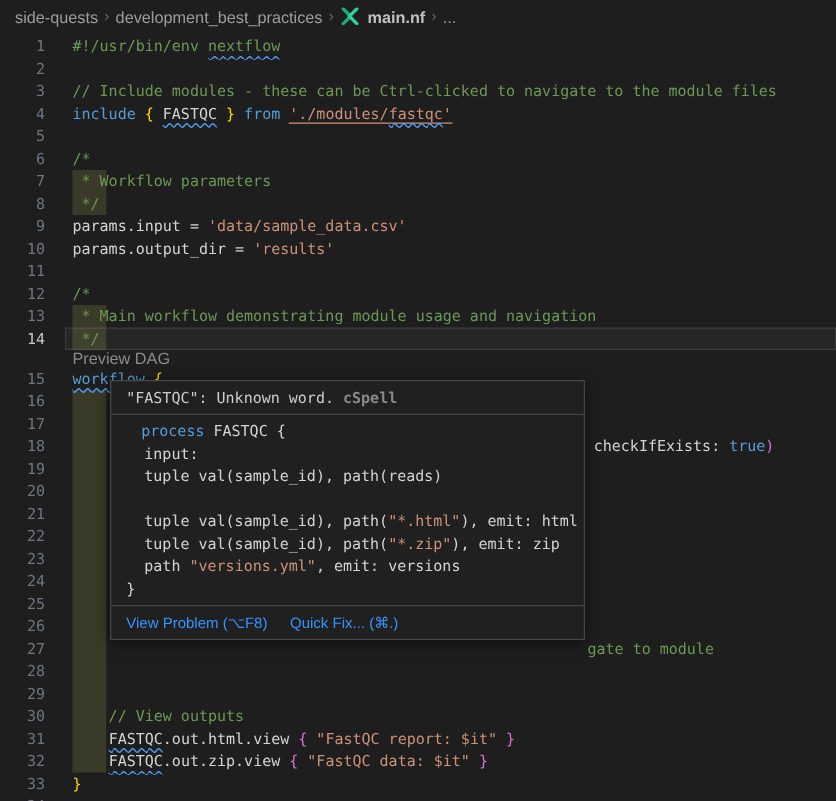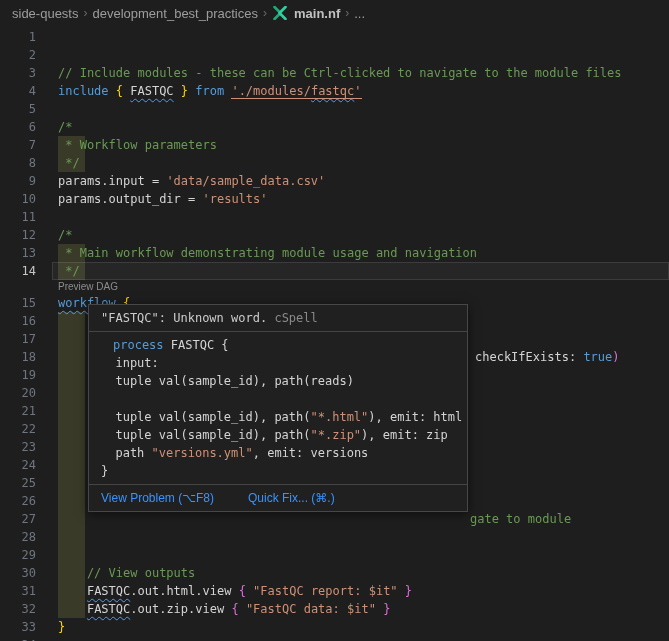--- a/index.html
+++ b/index.html
@@ -14,21 +14,21 @@
   .bc-icon{display:inline-flex;align-items:center;margin:0 4px 0 2px;}
   
   .editor{position:relative;height:615px;overflow:hidden;}
   .rows{position:relative;padding-top:2px;z-index:1;}
   .row{display:flex;height:18px;line-height:18px;font-size:12px;}
   .ln{width:46px;flex:none;text-align:right;padding-right:10px;box-sizing:border-box;
       color:#6e7681;cursor:pointer;}
   .row.current .ln{color:#c6c6c6;text-align:right;}
   .code{margin-left:12px;white-space:pre;cursor:text;}
   .lens-row{height:14px;line-height:14px;padding-left:58px;
-      font-family:"Liberation Sans","DejaVu Sans",sans-serif;font-size:10px;color:#8c8c8c;}
+      font-family:"Liberation Sans","DejaVu Sans",sans-serif;font-size:13px;color:#8c8c8c;}
   .lens-row span{cursor:pointer;}
   
   .tk.k{color:var(--keyword);} .tk.s{color:var(--string);} .tk.c{color:var(--comment);}
   .tk.p{color:var(--plain);}  .tk.b1{color:var(--bracket1);} .tk.b2{color:var(--bracket2);}
   .u-sq{text-decoration:underline;text-decoration-style:wavy;
         text-decoration-color:var(--squiggle);text-decoration-thickness:1px;text-underline-offset:3px;}
   .u-ln{border-bottom:1px solid currentColor;}
   .u-lnsq{border-bottom:1px solid currentColor;text-decoration:underline;text-decoration-style:wavy;
         text-decoration-color:var(--squiggle);text-decoration-thickness:1px;text-underline-offset:3px;}
   .hl{background:#3a3d41;}
@@ -37,25 +37,25 @@
   .scope-strip{left:58px;width:27px;background:#3a3a28;}
   .strip-a{top:110px;height:36px;}
   .strip-b{top:286px;height:306px;}
   .strip-c{top:218px;height:36px;}
   .current-line{left:52px;right:0;top:236px;height:18px;box-sizing:border-box;
       background:rgba(255,255,255,0.04);border:1px solid rgba(255,255,255,0.10);}
   
   .popup{position:absolute;left:88px;top:278px;width:380px;z-index:20;box-sizing:border-box;
       background:#202021;border:1px solid #474747;box-shadow:0 2px 10px rgba(0,0,0,0.55);}
   .pp-head{padding:4px 12px;font-size:12px;line-height:18px;color:#cccccc;white-space:pre;}
-  .pp-src{color:#8a8a8a;}
+  .pp-src{color:#8a8a8a;font-weight:bold;}
   .pp-div{border-top:1px solid #454545;}
   .pp-code{padding:4px 12px;}
   .pp-code .row{height:18px;}
-  .pp-foot{padding:4px 12px;display:flex;gap:34px;
+  .pp-foot{padding:4px 12px;display:flex;gap:18px;
       font-family:"Liberation Sans","DejaVu Sans",sans-serif;font-size:12px;line-height:18px;}
   .pp-link{color:var(--link);cursor:pointer;text-decoration:none;}
 </style>
 </head>
 <body>
 
 <div class="breadcrumb">
   <span class="bc-item">side-quests</span>
   <span class="bc-sep">›</span>
   <span class="bc-item">development_best_practices</span>
@@ -73,20 +73,21 @@
 
 <div class="editor">
   <div class="ovl scope-strip strip-a"></div>
   <div class="ovl scope-strip strip-c"></div>
   <div class="ovl scope-strip strip-b"></div>
   <div class="ovl current-line"></div>
 
   <div class="rows">
       <div class="row">
         <span class="ln">1</span>
+        <span class="code"><span class="tk c">#!/usr/bin/env </span><span class="tk c u-sq">nextflow</span></span>
       </div>
       <div class="row">
         <span class="ln">2</span>
         <span class="code"></span>
       </div>
       <div class="row">
         <span class="ln">3</span>
         <span class="code"><span class="tk c">// Include modules - these can be Ctrl-clicked to navigate to the module files</span></span>
       </div>
       <div class="row">

